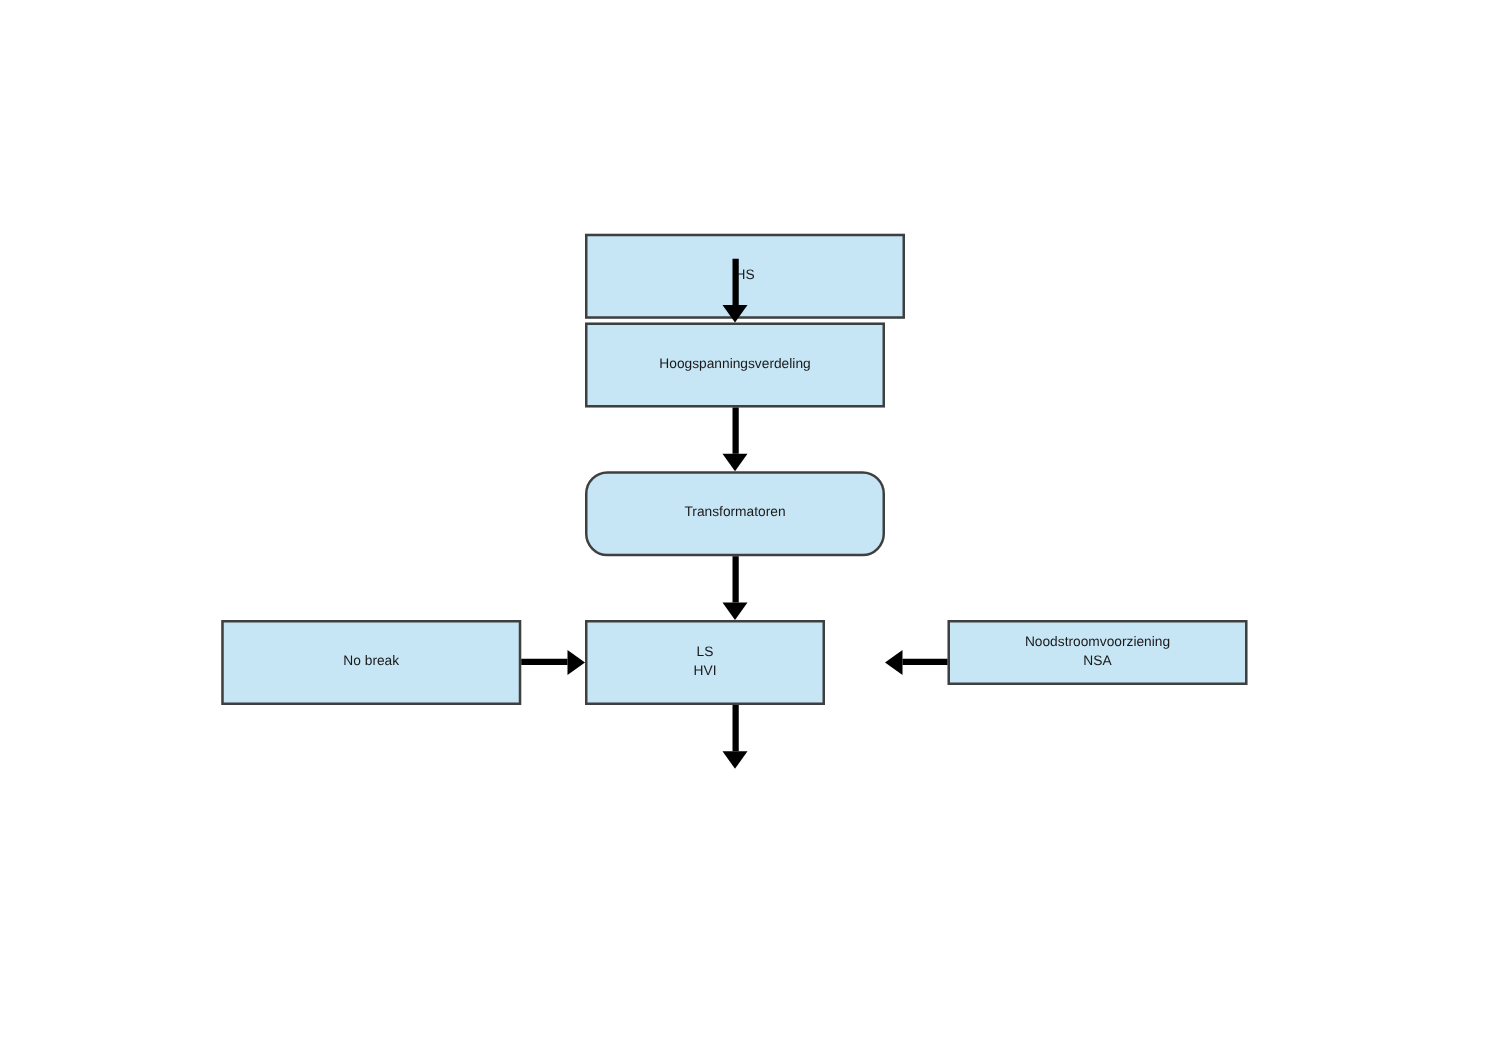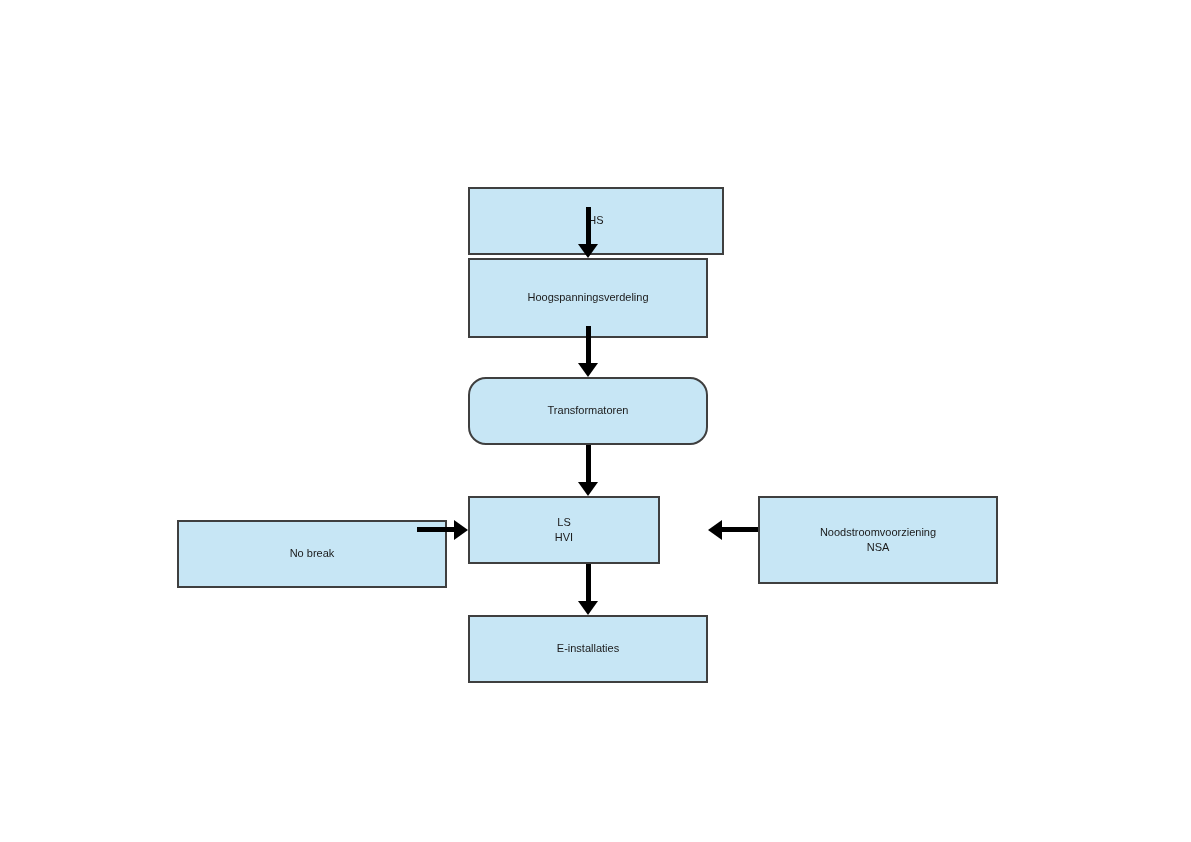--- a/index.html
+++ b/index.html
@@ -32,25 +32,25 @@
     justify-content: center;
     font-size: 11px;
     line-height: 1.4;
     color: #1a1a1a;
     text-align: center;
   }
   .node span { display: block; }
 
   
   #node-hs                    { left: 468px; top: 139px; width: 256px; height: 68px; margin-top: 48px; }
-  #node-hoogspanningsverdeling{ left: 468px; top: 258px; width: 240px; height: 80px; }
+  #node-hoogspanningsverdeling{ left: 468px; top: 258px; width: 240px; height: 68px; }
   #node-transformatoren       { left: 468px; top: 377px; width: 240px; height: 68px; border-radius: 18px; }
   #node-ls-hvi                { left: 468px; top: 496px; width: 192px; height: 68px; }
-  #node-no-break              { left: 177px; top: 520px; width: 270px; height: 68px; }
-  #node-noodstroomvoorziening { left: 758px; top: 496px; width: 240px; height: 88px; }
+  #node-no-break              { left: 177px; top: 496px; width: 240px; height: 68px; }
+  #node-noodstroomvoorziening { left: 758px; top: 496px; width: 240px; height: 52px; }
   #node-e-installaties        { left: 468px; top: 615px; width: 240px; height: 68px; }
 
   
   .shaft-v {
     position: absolute;
     width: 5px;
     background: var(--arrow);
     left: 586px;
   }
   .head-down {
@@ -122,23 +122,20 @@
 
   <div class="node" id="node-no-break">
     <span>No break</span>
   </div>
 
   <div class="node" id="node-noodstroomvoorziening">
     <span>Noodstroomvoorziening</span>
     <span>NSA</span>
   </div>
 
-  <div class="node" id="node-e-installaties">
-    <span>E-installaties</span>
-  </div>
 
   <div class="shaft-v" id="arrow-1-shaft"></div>
   <div class="head-down" id="arrow-1-head"></div>
 
   <div class="shaft-v" id="arrow-2-shaft"></div>
   <div class="head-down" id="arrow-2-head"></div>
 
   <div class="shaft-v" id="arrow-3-shaft"></div>
   <div class="head-down" id="arrow-3-head"></div>
 

